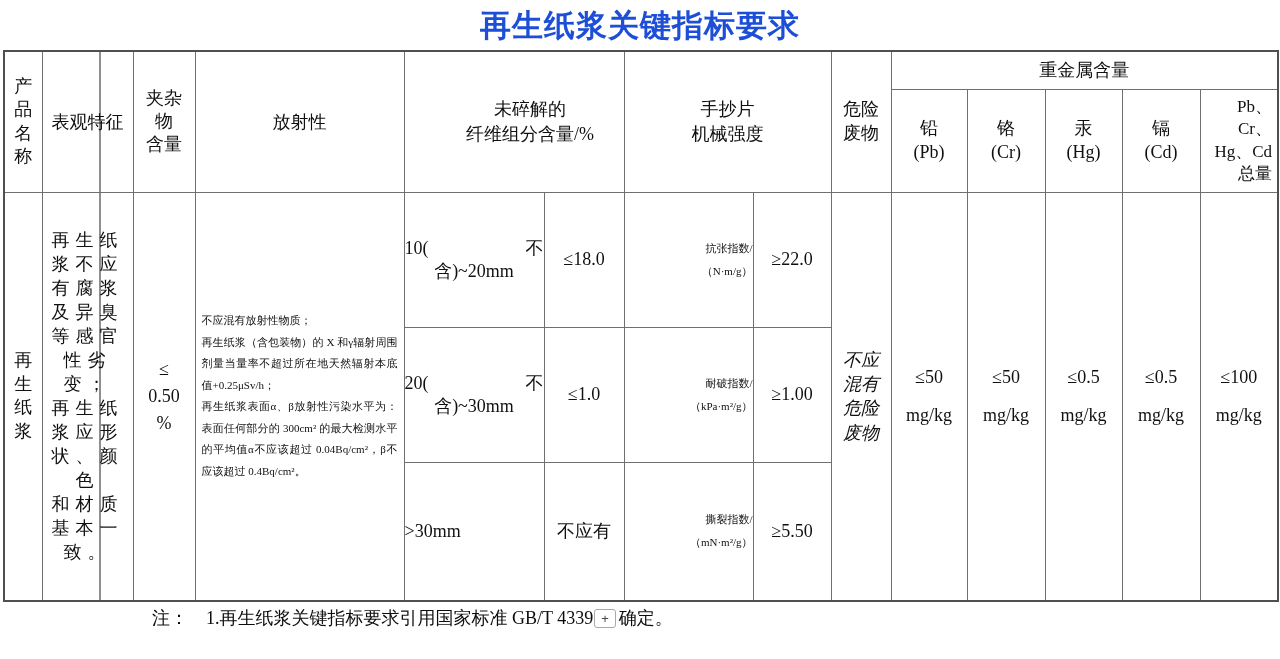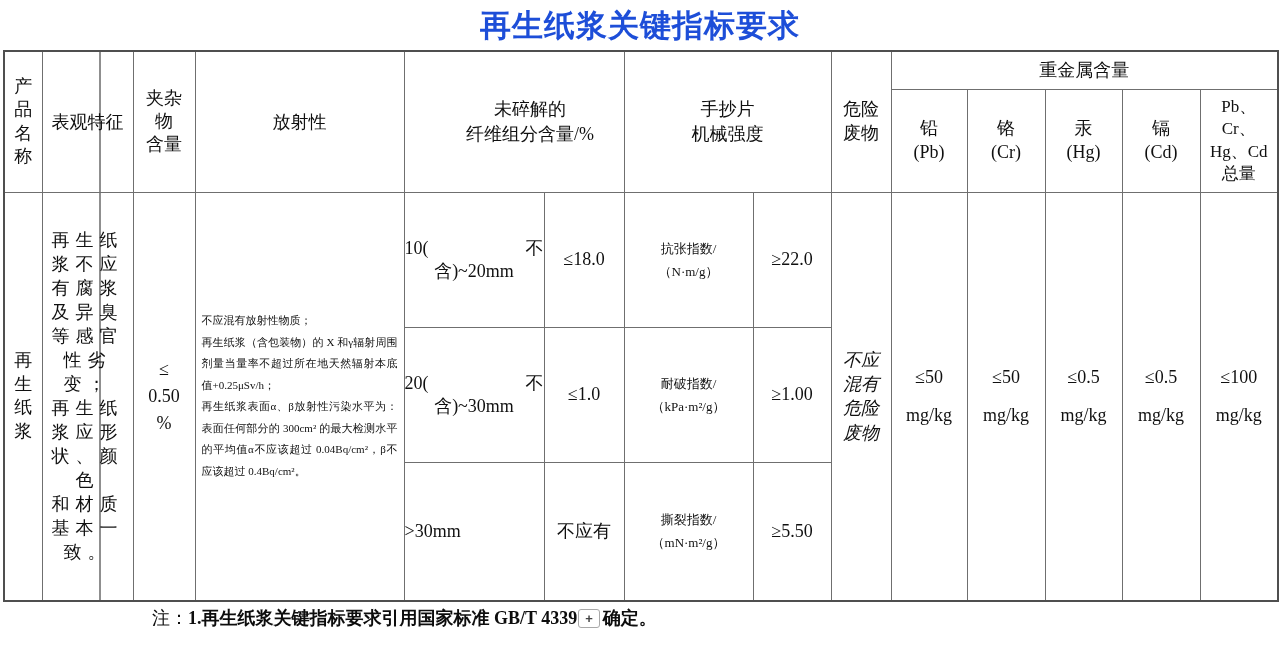--- a/index.html
+++ b/index.html
@@ -49,34 +49,34 @@
   .radioactivity-body{
     text-align:justify;
     text-justify:inter-character;
     font-size:11px;
     line-height:21.5px;
     padding:0 6px;
   }
   .fiber-size{padding:0 7px;text-align:left;font-size:17.5px;line-height:23px;margin-left:16px;}
   .fiber-size .l1{display:flex;justify-content:space-between;}
   .left-val{text-align:left;padding-left:9px;font-size:18px;}
-  .strength-name{line-height:23px;font-size:13px;}
+  .strength-name{line-height:23px;font-size:11px;text-align:right;}
   .hazardous-body{line-height:1.35;font-style:italic;}
   .metal-value{line-height:2.15;}
   .metal-head{line-height:1.3;}
-  .total-head{text-align:center;padding:0 5px;line-height:1.3;font-size:17px;}
+  .total-head{text-align:right;padding:0 5px;line-height:1.3;font-size:17px;}
   .impurity-head,.product-head,.hazard-head{line-height:1.3;}
   .notes{
     margin:3px 0 0 152px;
     font-size:18px;
     line-height:27px;
     display:flex;
     color:#0d0d0d;
   }
-  .note-items{margin-left:0;font-weight:bold;}
+  .note-items{margin-left:18px;}
   .plus-box{
     display:inline-block;
     border:1px solid #a9a9a9;
     border-radius:3px;
     background:#fff;
     color:#444;
     font-size:13px;
     line-height:15px;
     padding:1px 6px;
     margin:0 3px 0 1px;

